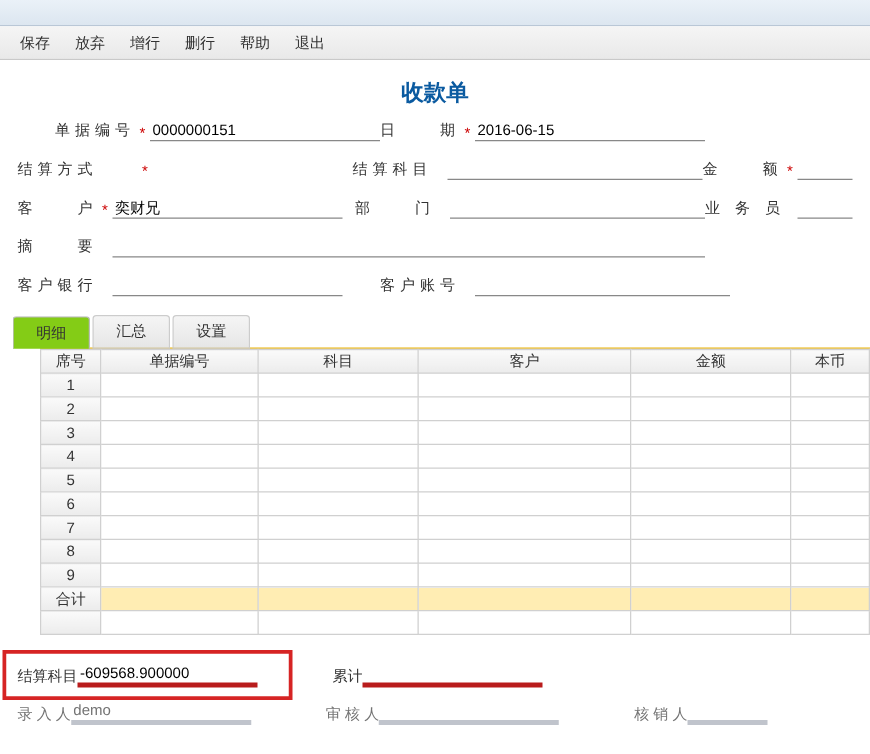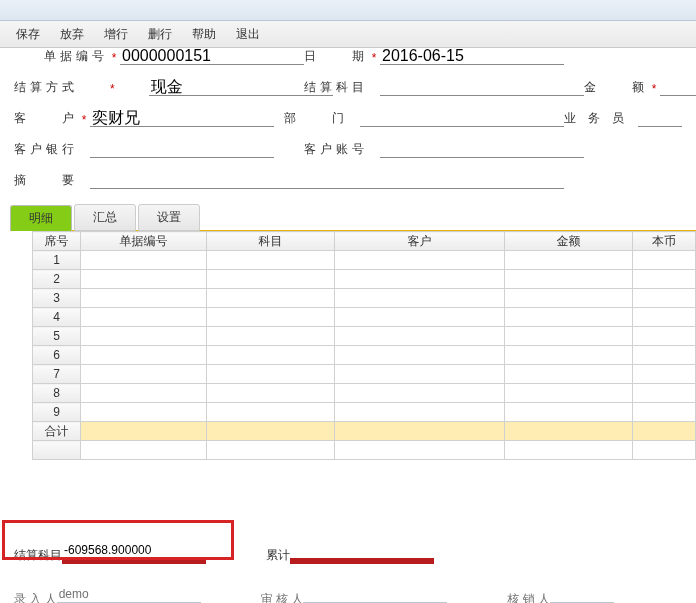--- a/index.html
+++ b/index.html
@@ -8,76 +8,76 @@
   .titlebar{height:20px;background:linear-gradient(#eaf1f8,#dce6f0);border-bottom:1px solid #b9c7d6;}
   .menubar{height:26px;background:linear-gradient(#f5f5f5,#e9e9e9);border-bottom:1px solid #c9c9c9;display:flex;align-items:center;gap:0;padding-left:6px;}
   .menubar .mitem{padding:0 10px;line-height:26px;cursor:pointer;}
   .doc-title{text-align:center;font-size:18px;font-weight:bold;color:#0a5aa0;padding:14px 0 10px 0;}
   .form{padding:0 14px;}
   .frow{display:flex;align-items:flex-end;margin-bottom:14px;}
   .fld{display:flex;align-items:flex-end;}
   .fld .lab{white-space:nowrap;letter-spacing:4px;min-width:62px;text-align:justify;}
   .fld .star{color:#c00;margin:0 2px;width:8px;display:inline-block;text-align:center;}
   .fld .star.blank{color:transparent;}
-  .fld .val{border:none;border-bottom:1px solid #888;background:transparent;outline:none;height:16px;padding:0 2px;font-family:inherit;font-size:16px;}
+  .fld .val{border:none;border-bottom:1px solid #888;background:transparent;outline:none;height:16px;padding:0 2px;font-family:inherit;font-size:12px;}
   .w1{width:180px;} .w2{width:200px;} .w3{width:40px;}
   
   .tabs{margin-top:8px;padding-left:10px;display:flex;align-items:flex-end;}
   .tab{border:1px solid #bbb;border-bottom:none;padding:4px 18px;background:linear-gradient(#fdfdfd,#eee);margin-right:2px;border-radius:3px 3px 0 0;cursor:pointer;position:relative;top:1px;}
   .tab.active{background:#84cc16;font-weight:normal;z-index:2;}
   .tab.plain{border:1px solid #ccc;background:linear-gradient(#f5f5f5,#e6e6e6);}
   
   .gridwrap{border-top:1px solid #eab308;margin-left:32px;}
   table.grid{border-collapse:collapse;width:100%;table-layout:fixed;}
   table.grid th,table.grid td{border:1px solid #d0d0d0;height:18px;padding:0 4px;white-space:nowrap;overflow:hidden;}
   table.grid th{background:linear-gradient(#fafafa,#ececec);font-weight:normal;color:#333;}
   table.grid td.rn{text-align:center;background:linear-gradient(#fafafa,#ececec);}
   tr.total td{background:#ffedb3;}
   
   .redbox{position:absolute;left:2px;top:520px;width:232px;height:40px;border:3px solid #d62424;box-sizing:border-box;pointer-events:none;}
   .bottom{position:absolute;left:0;top:530px;width:696px;}
   .brow{display:flex;align-items:flex-end;padding:0 14px;margin-bottom:10px;}
   .bfld{display:flex;align-items:flex-end;margin-right:60px;}
   .bfld .lab{white-space:nowrap;}
-  .bfld .val{border:none;border-bottom:6px solid #b91c1c;background:transparent;height:16px;width:140px;padding:0 2px;font-size:12px;margin-top:12px;}
+  .bfld .val{border:none;border-bottom:4px solid #b91c1c;background:transparent;height:16px;width:140px;padding:0 2px;font-size:12px;}
   .gray{color:#737373;}
 </style>
 </head>
 <body>
 
 <div class="app">
   <div class="titlebar"></div>
   <div class="menubar">
     <div class="mitem">保存</div>
     <div class="mitem">放弃</div>
     <div class="mitem">增行</div>
     <div class="mitem">删行</div>
     <div class="mitem">帮助</div>
     <div class="mitem">退出</div>
   </div>
 
+  <div class="doc-title">收款单</div>
 
   <div class="form">
     <div class="frow">
       <div class="fld" style="width:290px;justify-content:flex-end;">
         <span class="lab">单据编号</span>
         <span class="star">*</span>
         <input class="val w1" value="0000000151" style="">
       </div>
       <div class="fld" style="width:290px;">
         <span class="lab">日  期</span>
         <span class="star">*</span>
         <input class="val w1" value="2016-06-15" style="">
       </div>
     </div>
     <div class="frow">
       <div class="fld" style="width:290px;gap:32px;">
         <span class="lab">结算方式</span>
         <span class="star">*</span>
-        <input class="val w1" value="现金" style="">
       </div>
       <div class="fld" style="width:290px;">
         <span class="lab">结算科目</span>
         <span class="star blank">*</span>
         <input class="val w2" value="" style="">
       </div>
       <div class="fld">
         <span class="lab">金  额</span>
         <span class="star">*</span>
         <input class="val w3" value="" style="">
@@ -94,36 +94,36 @@
         <span class="star blank">*</span>
         <input class="val w2" value="" style="">
       </div>
       <div class="fld">
         <span class="lab" style="letter-spacing:0;">业 务 员</span>
         <span class="star blank">*</span>
         <input class="val w3" value="" style="">
       </div>
     </div>
     <div class="frow">
-      <div class="fld" style="width:290px;">
-        <span class="lab">客户银行</span>
-        <span class="star blank">*</span>
-        <input class="val w1" value="" style="">
-      </div>
-      <div class="fld" style="width:290px;">
-        <span class="lab">客户账号</span>
-        <span class="star blank">*</span>
-        <input class="val w2" value="" style="">
-      </div>
-    </div>
-    <div class="frow">
       <div class="fld" style="width:580px;">
         <span class="lab">摘  要</span>
         <span class="star blank">*</span>
         <input class="val" style="width: 470px;" value="">
+      </div>
+    </div>
+    <div class="frow">
+      <div class="fld" style="width:290px;">
+        <span class="lab">客户银行</span>
+        <span class="star blank">*</span>
+        <input class="val w1" value="" style="">
+      </div>
+      <div class="fld" style="width:290px;">
+        <span class="lab">客户账号</span>
+        <span class="star blank">*</span>
+        <input class="val w2" value="" style="">
       </div>
     </div>
   </div>
 
   <div class="tabs">
     <div class="tab active">明细</div>
     <div class="tab plain">汇总</div>
     <div class="tab plain">设置</div>
   </div>
 

